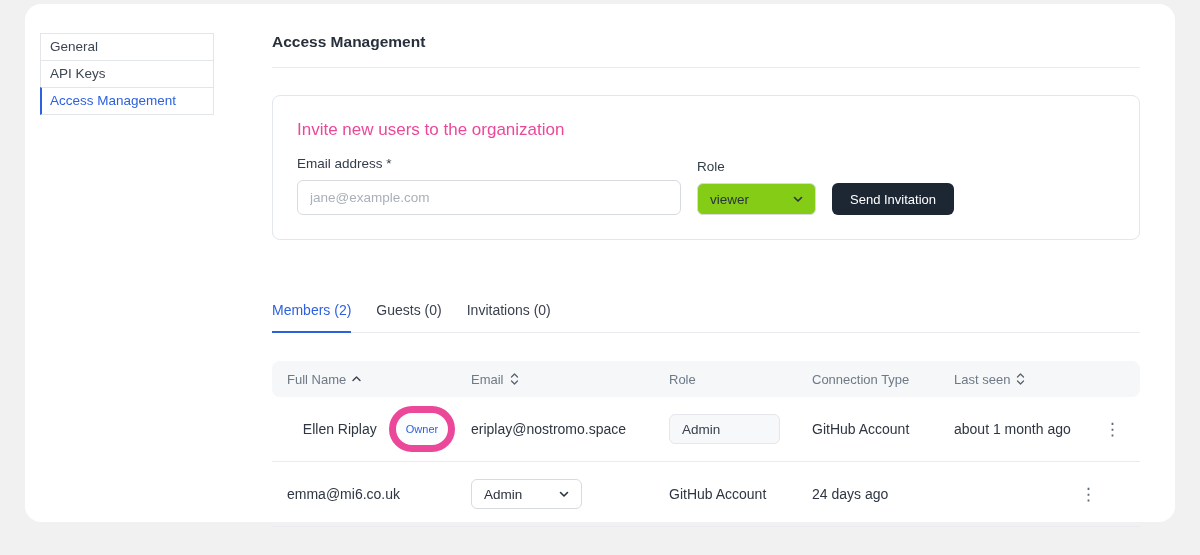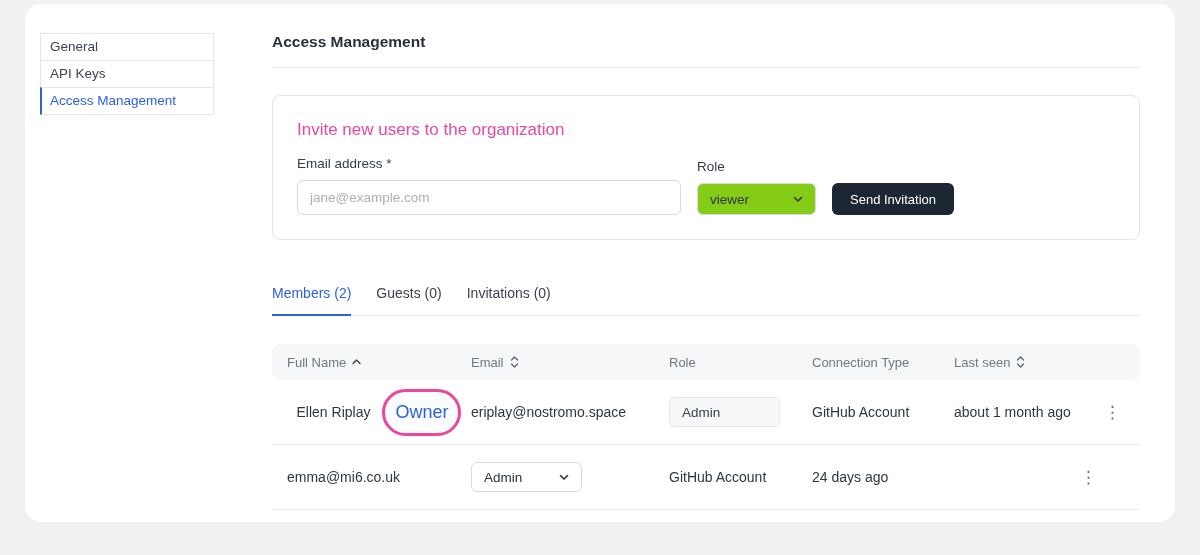--- a/index.html
+++ b/index.html
@@ -113,21 +113,21 @@
     border: none;
     border-radius: 6px;
     font-size: 13px;
     font-family: "Liberation Sans", sans-serif;
     cursor: pointer;
     white-space: nowrap;
   }
 
   
   .tabs {
-    margin-top: 45px;
+    margin-top: 62px;
     display: flex;
     gap: 25px;
     border-bottom: 1px solid #e9ebee;
   }
   .tab {
     padding-bottom: 13px;
     font-size: 14px;
     color: #39424e;
     cursor: pointer;
     border-bottom: 2px solid transparent;
@@ -162,24 +162,24 @@
     height: 65px;
     padding: 0 15px;
     border-bottom: 1px solid #e9ebee;
     font-size: 14px;
     color: #2e3642;
   }
   .name-cell { display: flex; align-items: center; justify-content: center; }
   .badge {
     margin-left: 12px;
     padding: 10px 10px;
-    border: 3px solid #ec4899;
+    border: 7px solid #ec4899;
     border-radius: 999px;
     color: #2d61e0;
-    font-size: 18px;
+    font-size: 11px;
     background: #fcfdff;
     white-space: nowrap;
   }
   .role-static {
     width: 111px; height: 30px;
     background: #f7f8f9;
     border: 1px solid #e5e7ea;
     border-radius: 6px;
     display: flex; align-items: center;
     padding: 0 12px;

